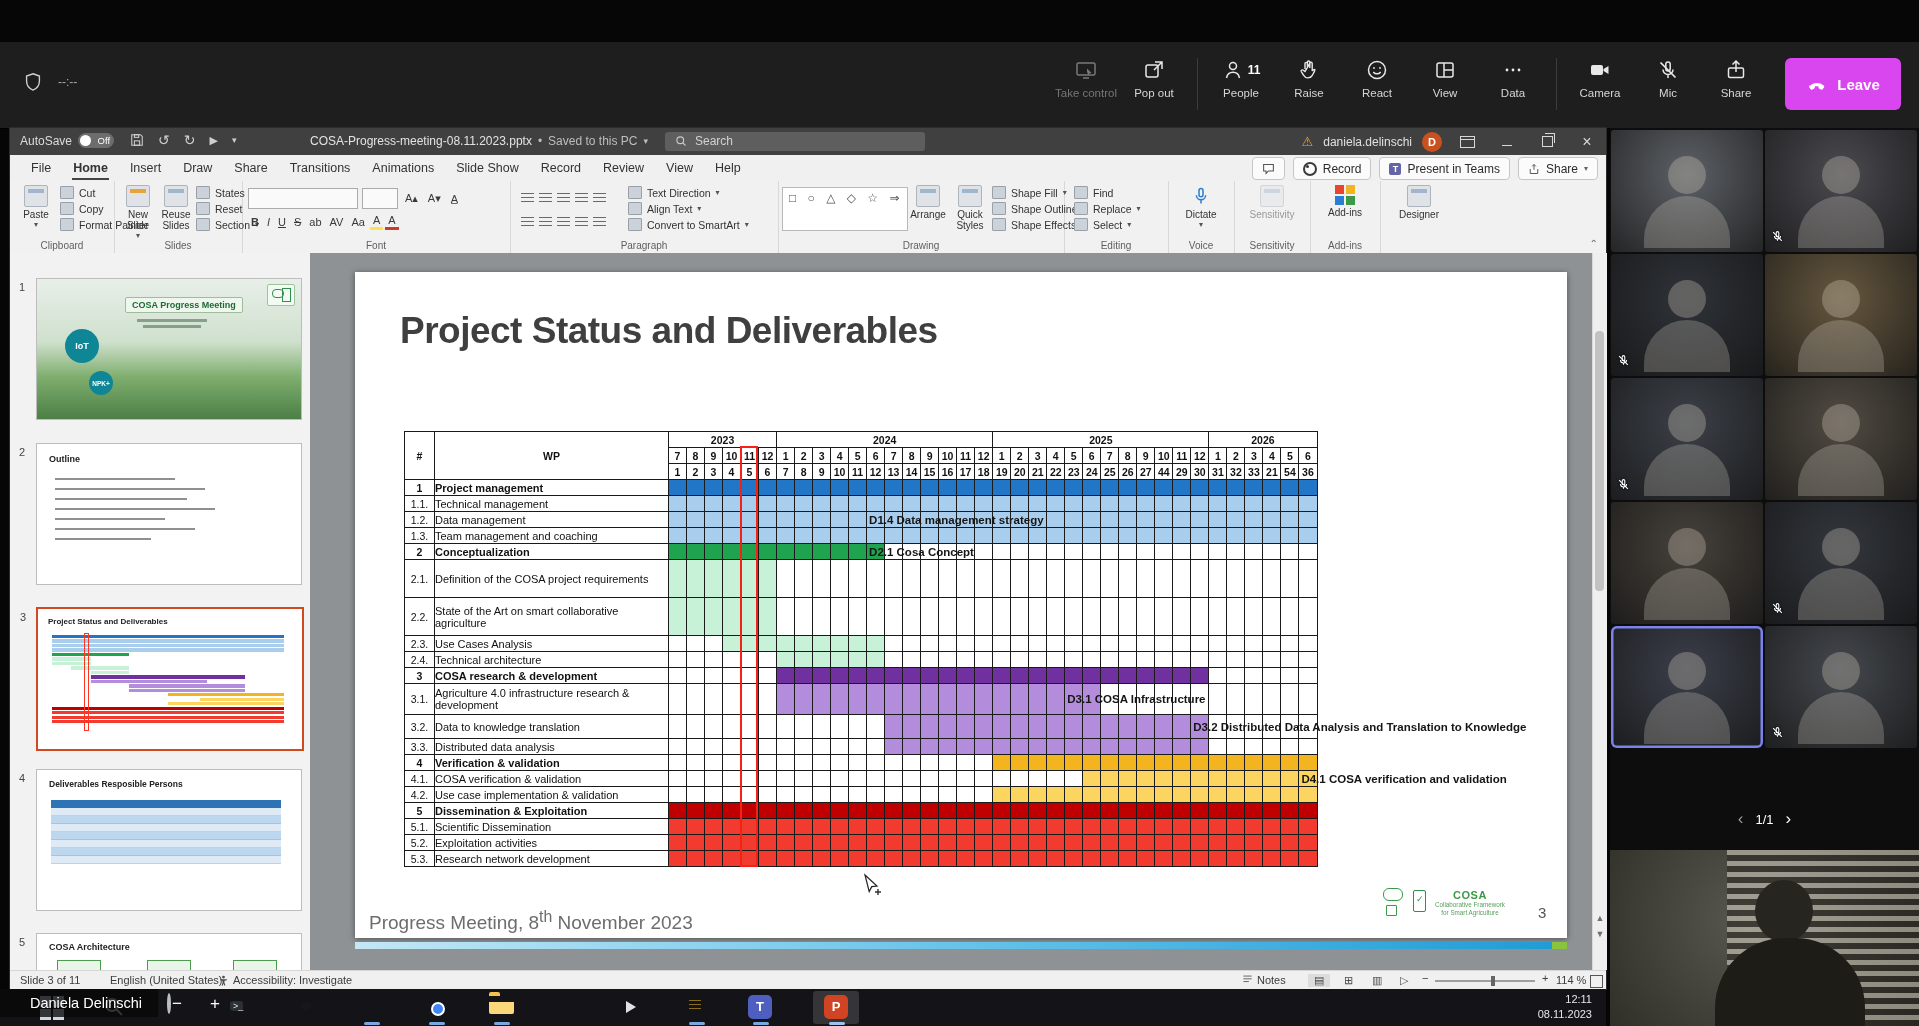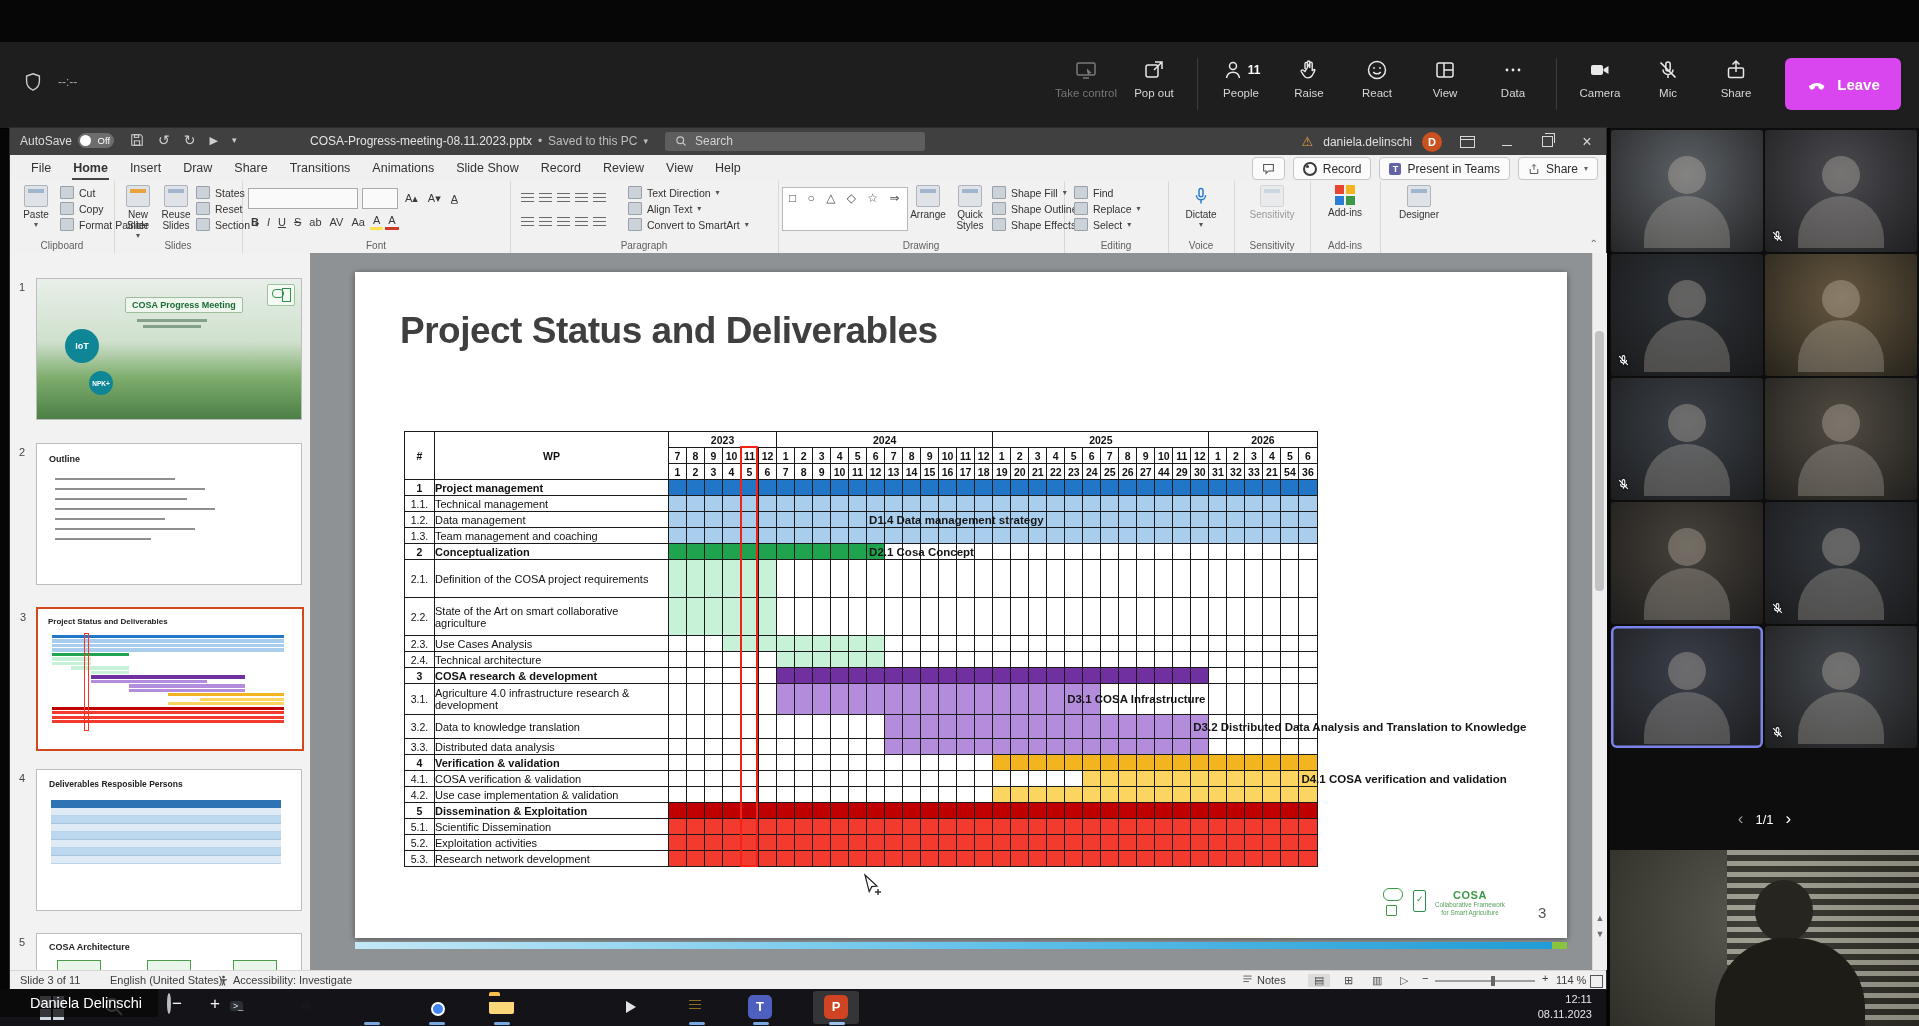--- a/index.html
+++ b/index.html
@@ -1607,20 +1607,21 @@
                     <td class="gc" style="background: rgb(242, 59, 46);"></td>
                     <td class="gc" style="background: rgb(242, 59, 46);"></td>
                     <td class="gc" style="background: rgb(242, 59, 46);"></td>
                   </tr>
                 </tbody>
               </table>
             </div>
           <div id="ghl" style="left: 336px; top: 15px; height: 421px; border-color: rgb(243, 34, 22);"></div>
         </div>
 
+        <div id="footer-txt" class="abs"><span>Progress Meeting, 8</span><sup>th</sup><span> November 2023</span></div>
         <div id="slide-logo" class="abs">
           <span class="lgico1"></span>
           <span class="lgico2"></span>
           <span id="lgtext">
               <span id="lgname">COSA</span>
               <span class="lgsub">Collaborative Framework</span>
               <span class="lgsub">for Smart Agriculture</span>
             </span>
         </div>
         <div id="page-num" class="abs">3</div>

